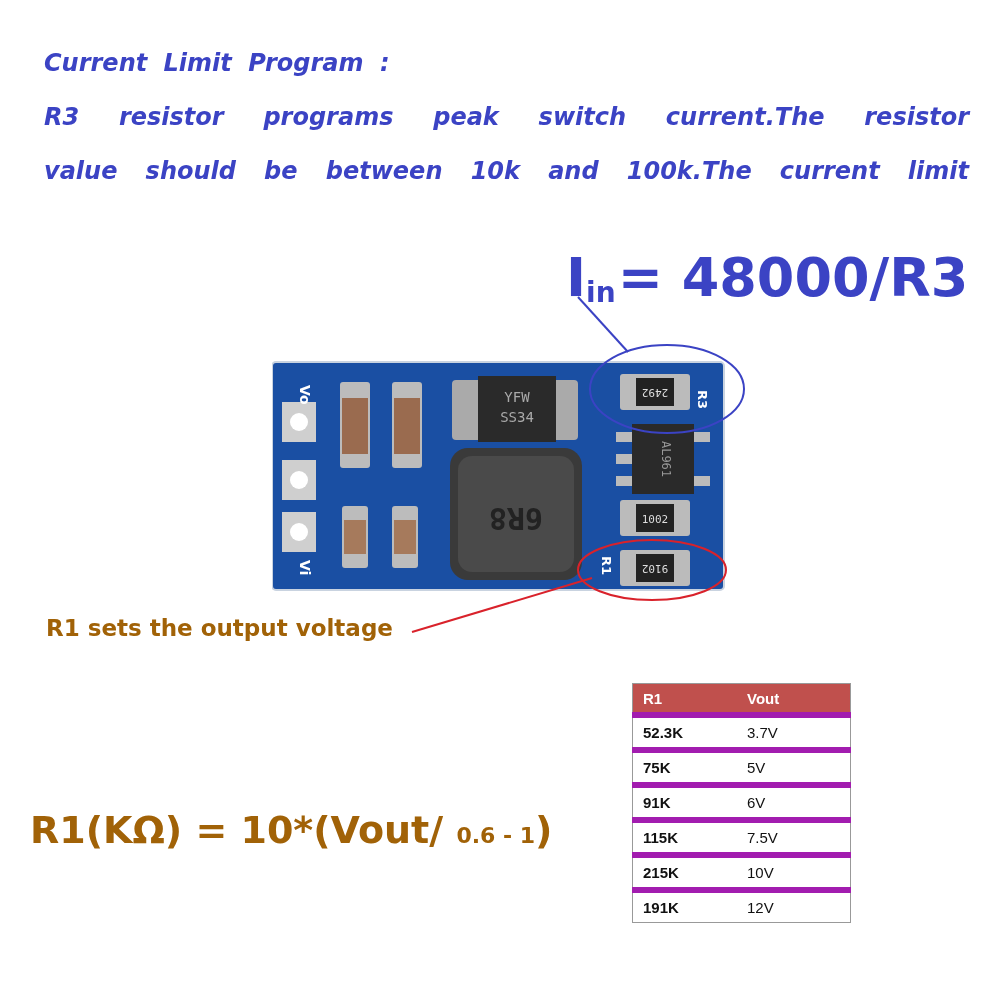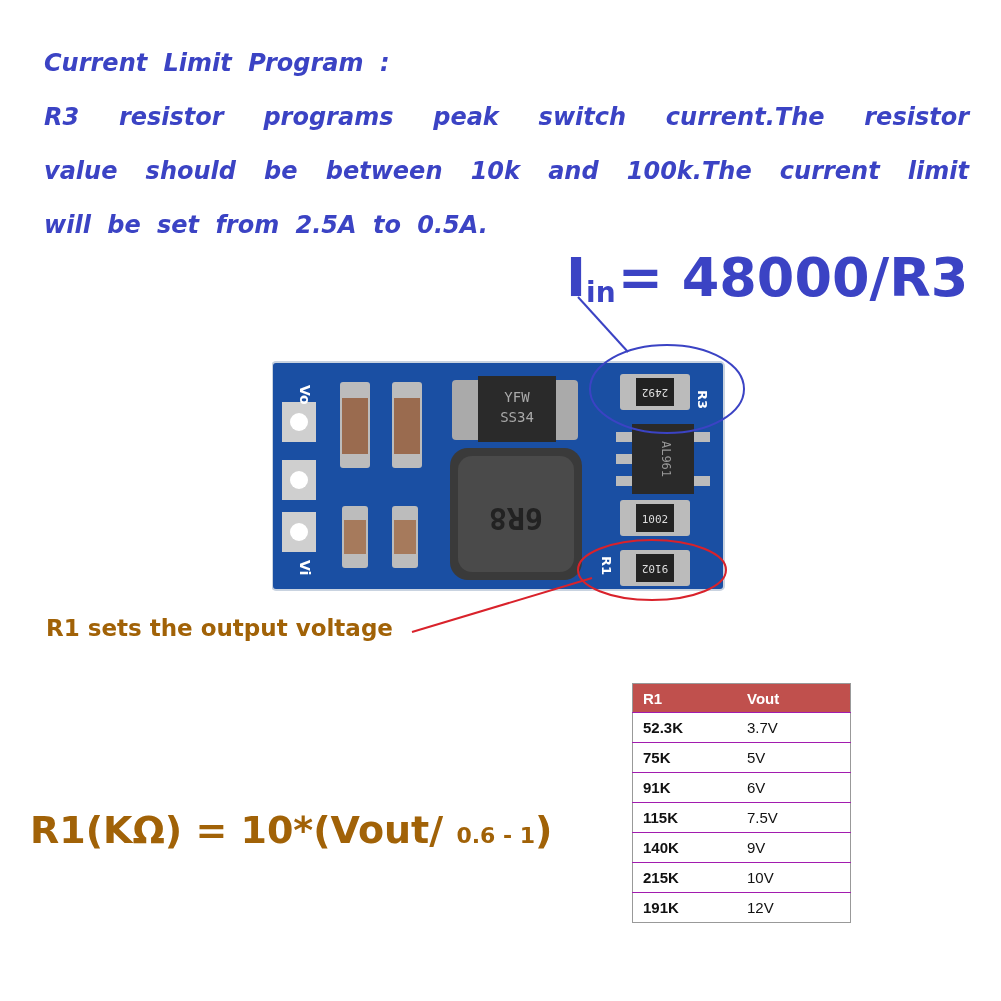--- a/index.html
+++ b/index.html
@@ -10,32 +10,31 @@
   .intro div { white-space:nowrap; }
   .just { text-align:justify; text-align-last:justify; }
   .formula-iin { position:absolute; left:566px; top:240px; font-weight:bold; font-size:54px; line-height:76px; white-space:nowrap; }
   .formula-iin .sub { font-size:28px; vertical-align:-6px; margin-right:2px; }
   .r1-label { position:absolute; left:46px; top:615px; font-weight:bold; font-size:23px; white-space:nowrap; }
   .r1-formula { position:absolute; left:30px; top:808px; font-weight:bold; font-size:38px; white-space:nowrap; }
   .r1-formula .small { font-size:22px; }
   .pcb { position:absolute; left:272px; top:360px; width:454px; height:232px; }
   table.rt { position:absolute; left:632px; top:683px; width:219px; border-collapse:collapse; font-family:"Liberation Sans", sans-serif; font-size:15px; border:1px solid #999; }
   table.rt th { background:#c0504d; color:#fff; text-align:left; padding:3px 0 3px 10px; font-weight:bold; height:22px; }
-  table.rt td { padding:3px 0 3px 10px; height:23px; border-top:1px solid #a21caf; color:#111; }
+  table.rt td { padding:3px 0 3px 10px; height:23px; border-top:6px solid #a21caf; color:#111; }
   table.rt td.r { font-weight:bold; width:94px; }
   .overlay { position:absolute; left:0; top:0; width:1001px; height:1001px; pointer-events:none; }
 </style>
 </head>
 <body>
 
 <div class="intro blue">
   <div>Current  Limit  Program :</div>
   <div class="just">R3  resistor  programs  peak  switch  current.The  resistor</div>
   <div class="just">value  should  be  between  10k  and  100k.The  current  limit</div>
-  <div>will  be  set  from  2.5A  to  0.5A.</div>
 </div>
 
 <div class="formula-iin blue">
   <span>I</span><span class="sub">in</span><span>= 48000/R3</span>
 </div>
 
 <svg class="pcb" viewBox="0 0 454 232">
   <rect x="0" y="2" width="452" height="228" rx="4" fill="#1a4fa3"></rect>
   <rect x="0" y="2" width="452" height="228" rx="4" fill="none" stroke="#c9d3e0" stroke-width="2"></rect>
 
@@ -127,24 +126,20 @@
       </tr>
     <tr>
         <td class="r">91K</td>
         <td>6V</td>
       </tr>
     <tr>
         <td class="r">115K</td>
         <td>7.5V</td>
       </tr>
     <tr>
-        <td class="r">140K</td>
-        <td>9V</td>
-      </tr>
-    <tr>
         <td class="r">215K</td>
         <td>10V</td>
       </tr>
     <tr>
         <td class="r">191K</td>
         <td>12V</td>
       </tr>
   </tbody>
 </table>
 

